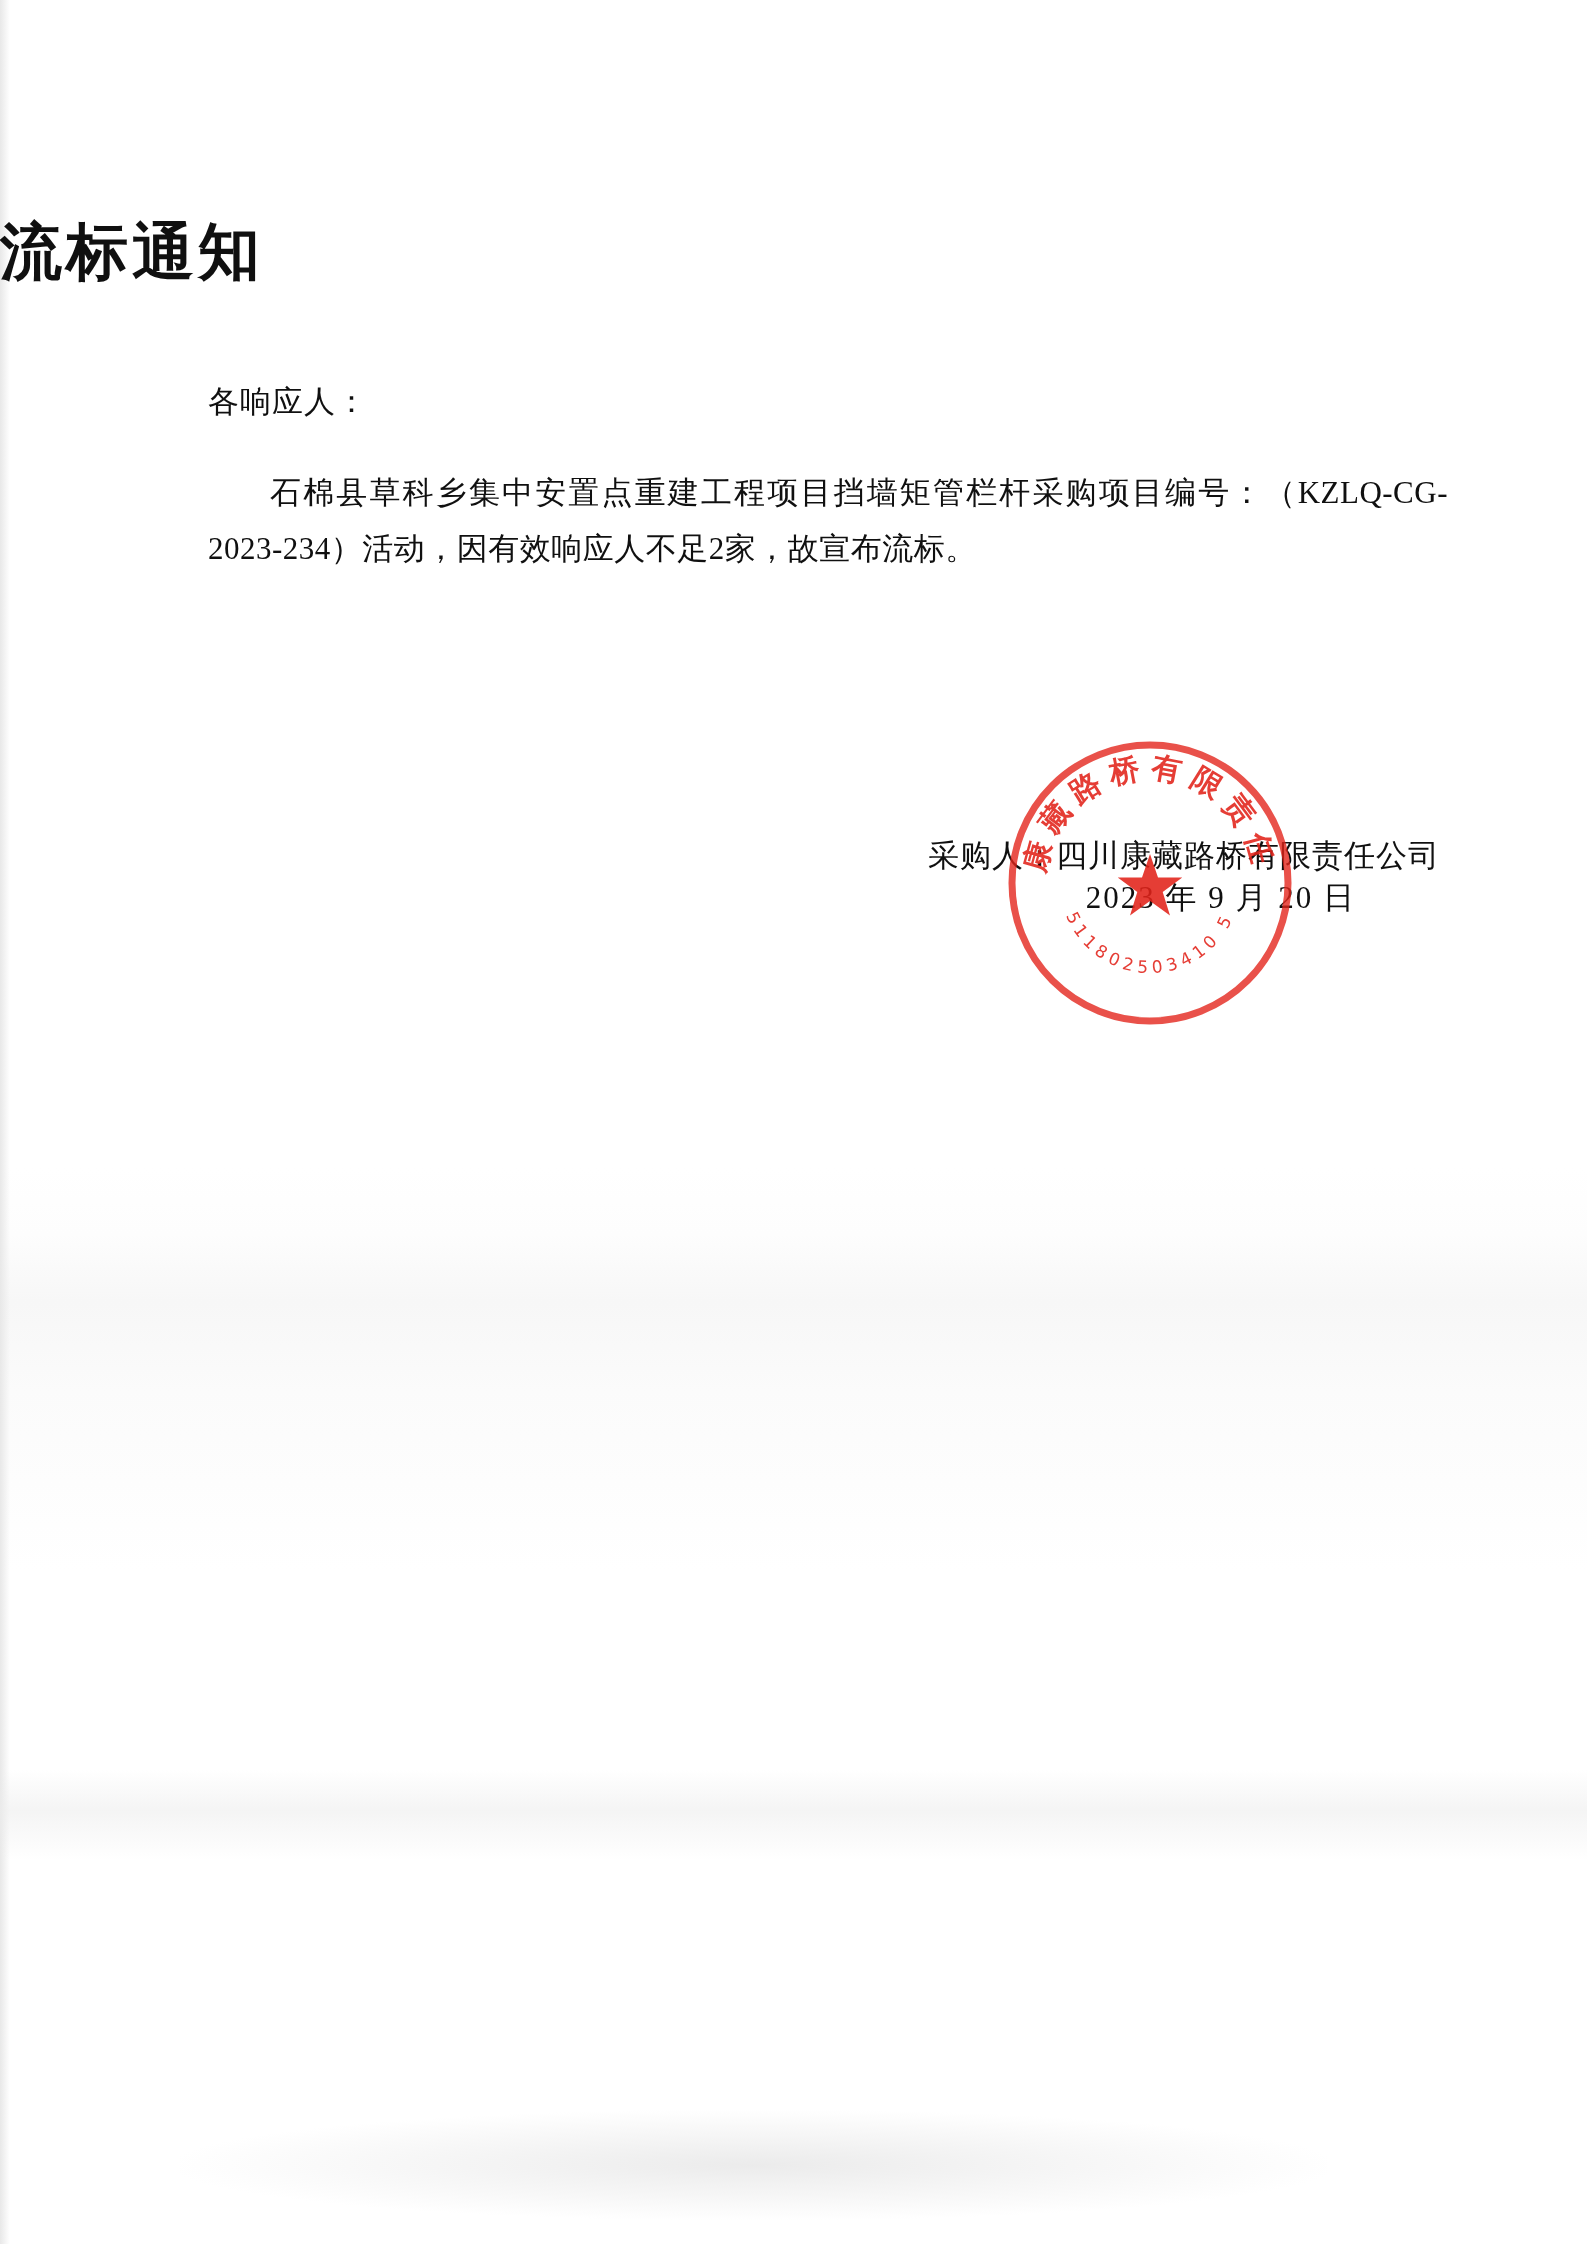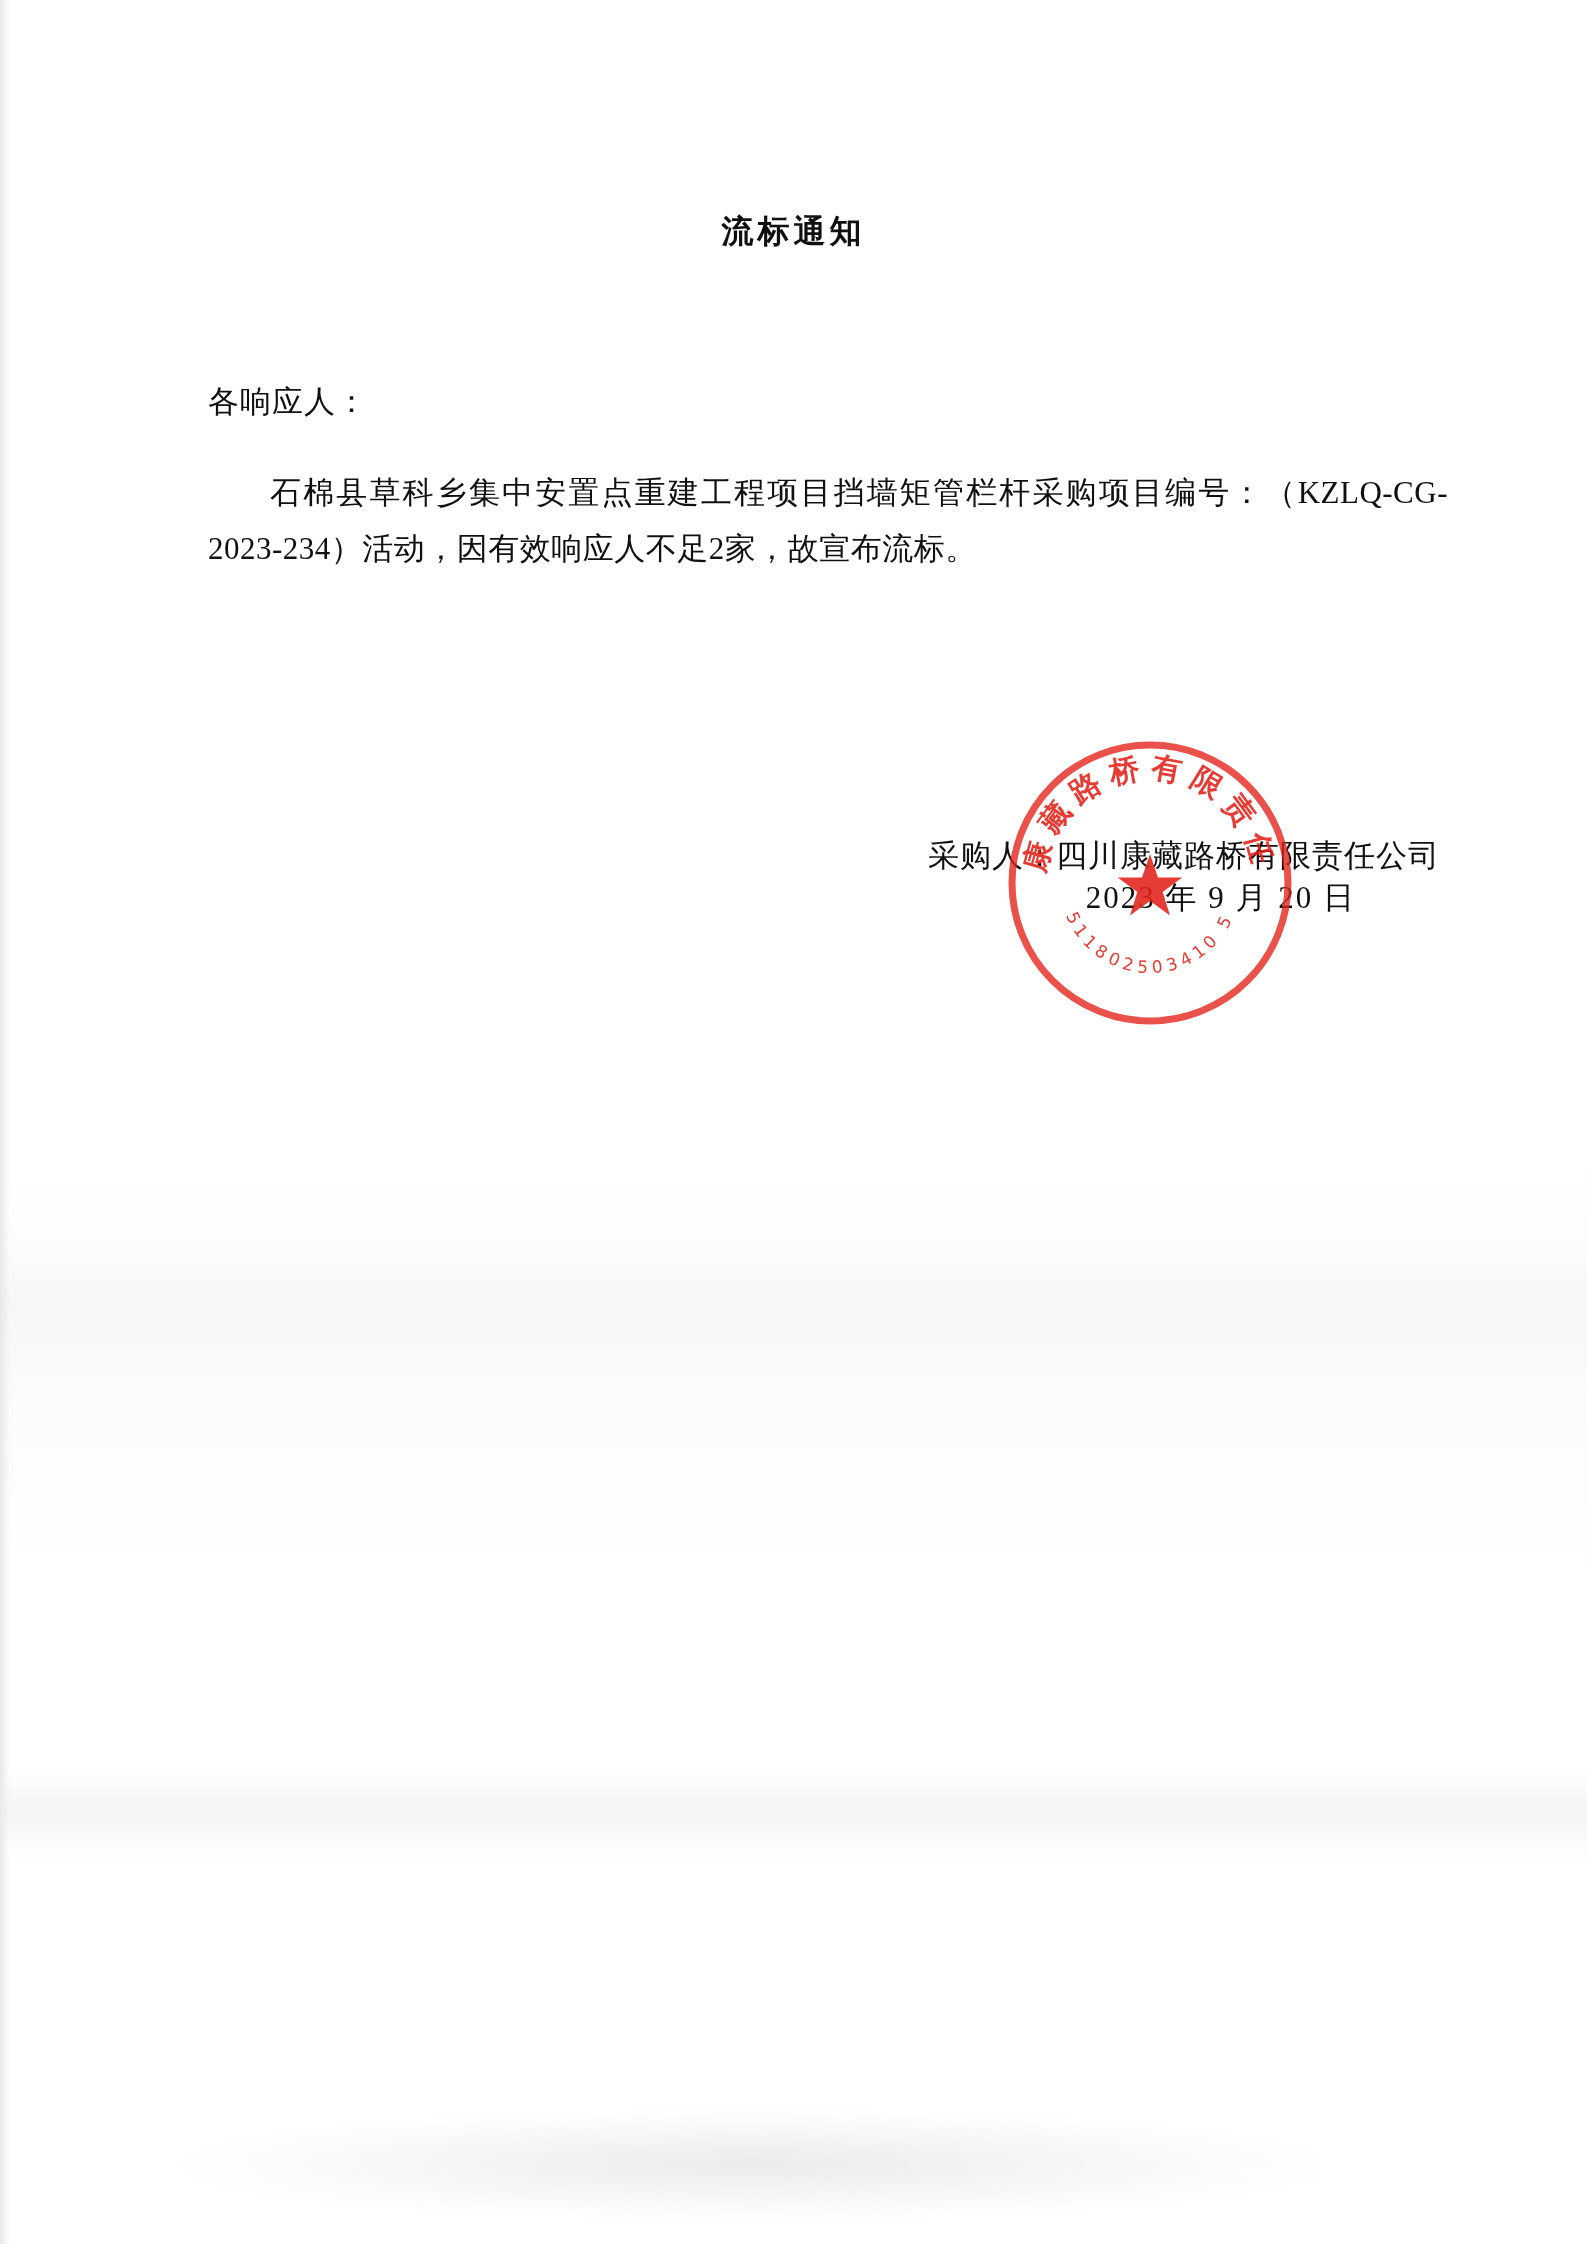--- a/index.html
+++ b/index.html
@@ -53,22 +53,22 @@
   .content {
     position: relative;
     z-index: 3;
   }
 
   .doc-title {
     position: absolute;
     top: 210px;
     left: 0;
     right: 0;
-    text-align: center;
-    font-size: 32px;
+    text-align: left;
+    font-size: 62px;
     font-weight: bold;
     letter-spacing: 4px;
     font-family: "DejaVu Serif", "Liberation Serif", serif;
   }
 
   .salutation {
     position: absolute;
     top: 381px;
     left: 208px;
     font-size: 31px;

